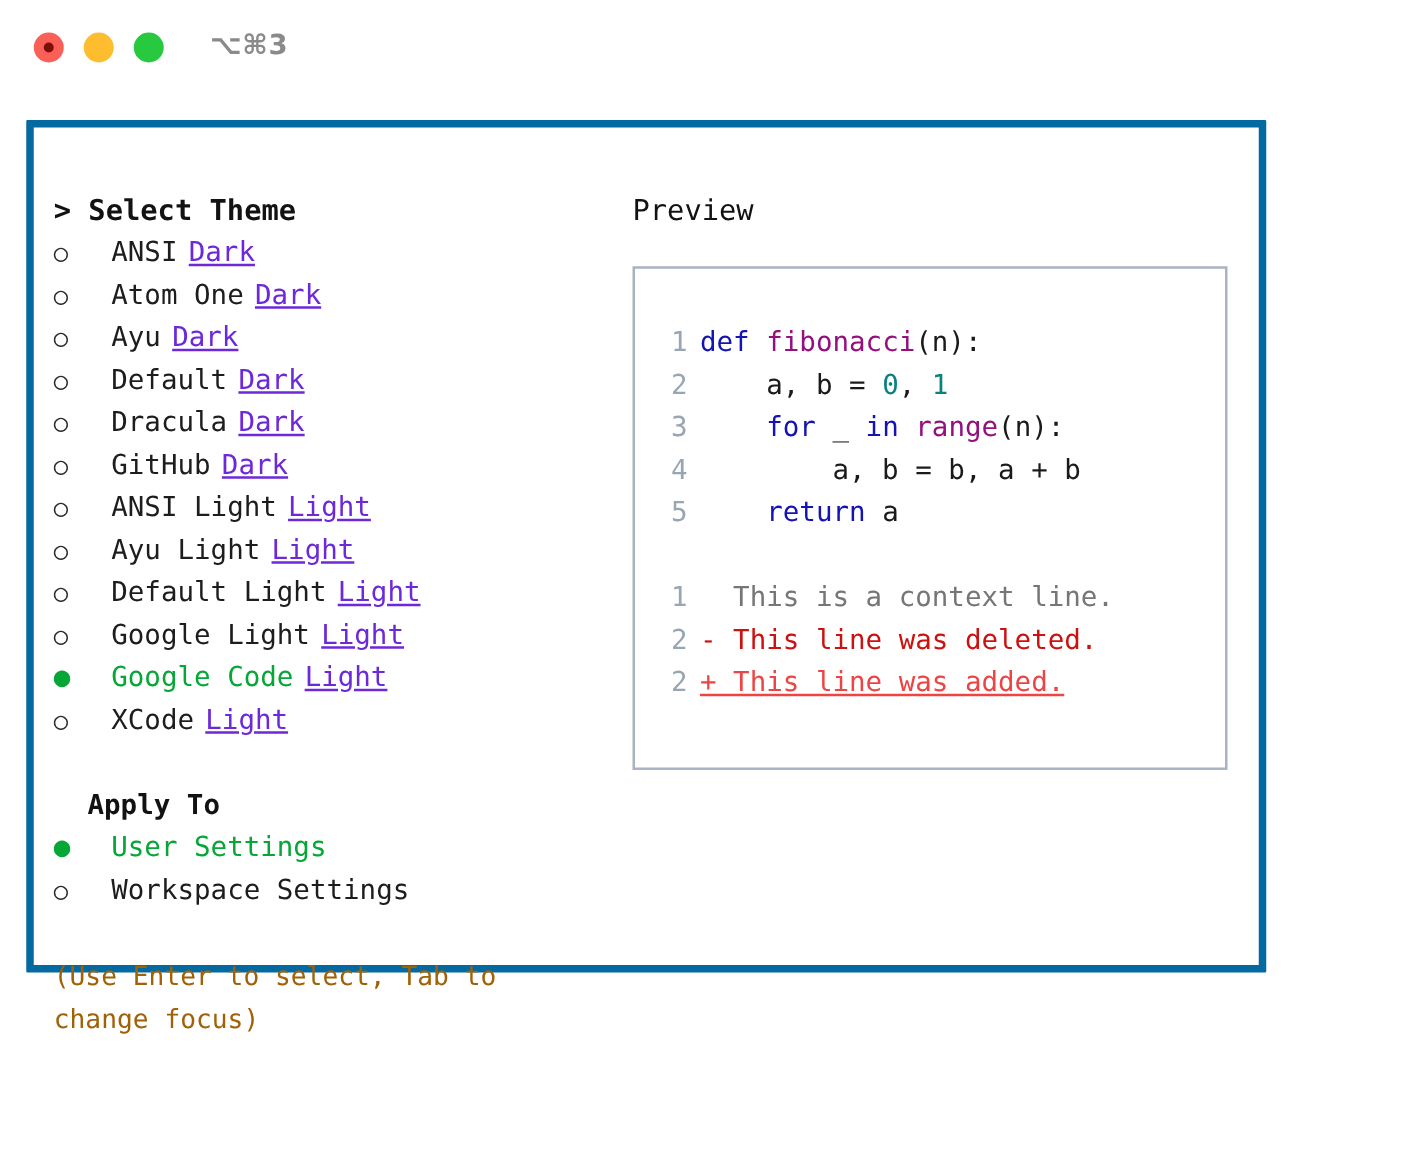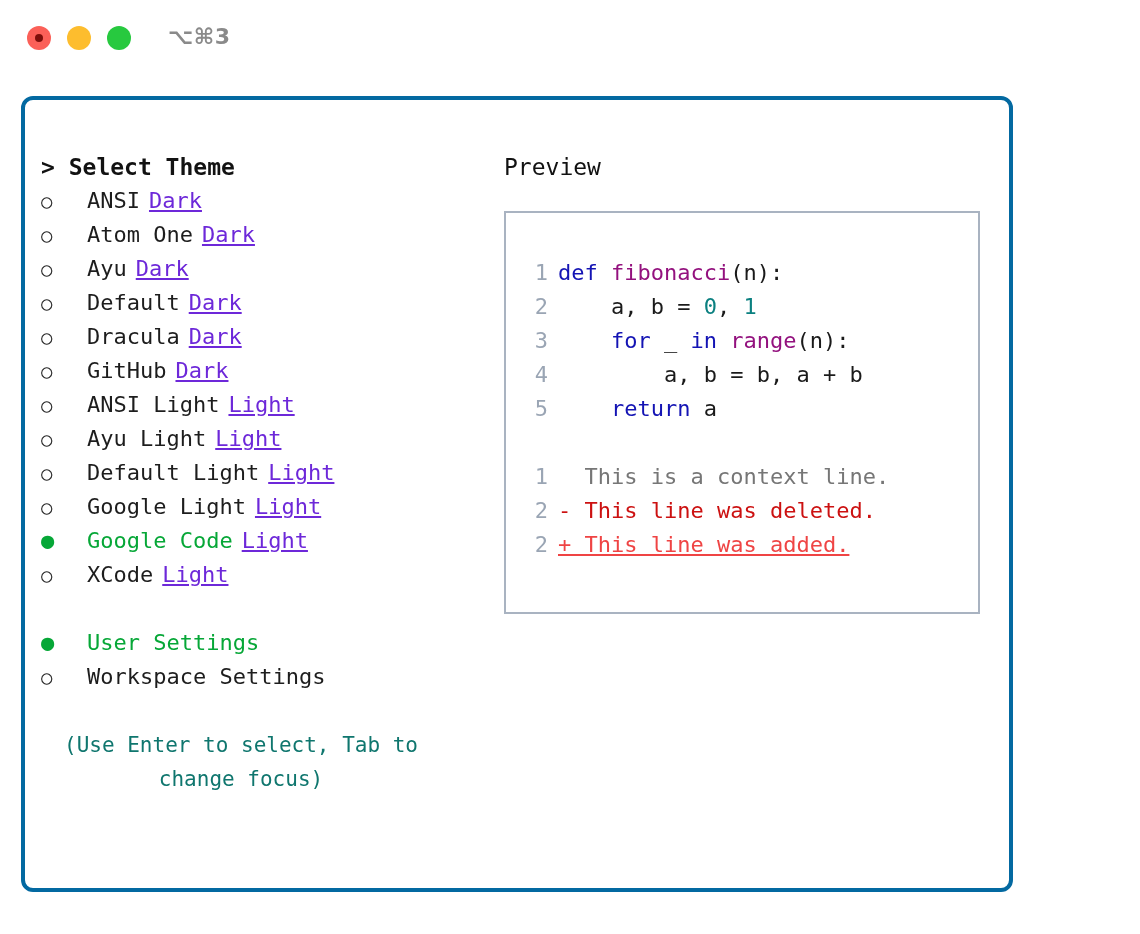--- a/index.html
+++ b/index.html
@@ -66,23 +66,23 @@
     font-family: "DejaVu Sans", "Liberation Sans", sans-serif;
     font-weight: 600;
   }
 
   
   #main-panel {
     position: absolute;
     left: 21px;
     top: 96px;
     width: 992px;
-    height: 796px;
-    border: 4px solid #0369a1;
-    border-radius: 12px;
+    height: 682px;
+    border: 6px solid #0369a1;
+    border-radius: 1px;
     box-sizing: border-box;
     background: #ffffff;
   }
 
   
   #theme-column {
     position: absolute;
     left: 16px;
     top: 50px;
     width: 430px;
@@ -134,24 +134,23 @@
     color: #121212;
     height: 34px;
     line-height: 34px;
     white-space: pre;
   }
 
   #hint-text {
     margin-top: 34px;
     font-size: 21px;
     line-height: 34px;
-    color: #0f766e;
+    color: #a16207;
     width: 400px;
     white-space: pre-wrap;
-    text-align: center;
   }
 
   
   #preview-column {
     position: absolute;
     left: 479px;
     top: 50px;
     width: 490px;
   }
   #preview-heading {
@@ -231,20 +230,21 @@
           <div class="opt-row"><span class="bullet">○</span><span class="opt-label">GitHub</span><span class="opt-tag">Dark</span></div>
           <div class="opt-row"><span class="bullet">○</span><span class="opt-label">ANSI Light</span><span class="opt-tag">Light</span></div>
           <div class="opt-row"><span class="bullet">○</span><span class="opt-label">Ayu Light</span><span class="opt-tag">Light</span></div>
           <div class="opt-row"><span class="bullet">○</span><span class="opt-label">Default Light</span><span class="opt-tag">Light</span></div>
           <div class="opt-row"><span class="bullet">○</span><span class="opt-label">Google Light</span><span class="opt-tag">Light</span></div>
           <div class="opt-row"><span class="bullet sel">●</span><span class="opt-label sel">Google Code</span><span class="opt-tag">Light</span></div>
           <div class="opt-row"><span class="bullet">○</span><span class="opt-label">XCode</span><span class="opt-tag">Light</span></div>
         </div>
 
       <div id="apply-block">
+        <div id="apply-heading">Apply To</div>
         <div id="apply-options">
             <div class="opt-row"><span class="bullet sel">●</span><span class="opt-label sel">User Settings</span></div>
             <div class="opt-row"><span class="bullet">○</span><span class="opt-label">Workspace Settings</span></div>
           </div>
       </div>
 
       <div id="hint-text">(Use Enter to select, Tab to change focus)</div>
     </div>
 
     <div id="preview-column">

